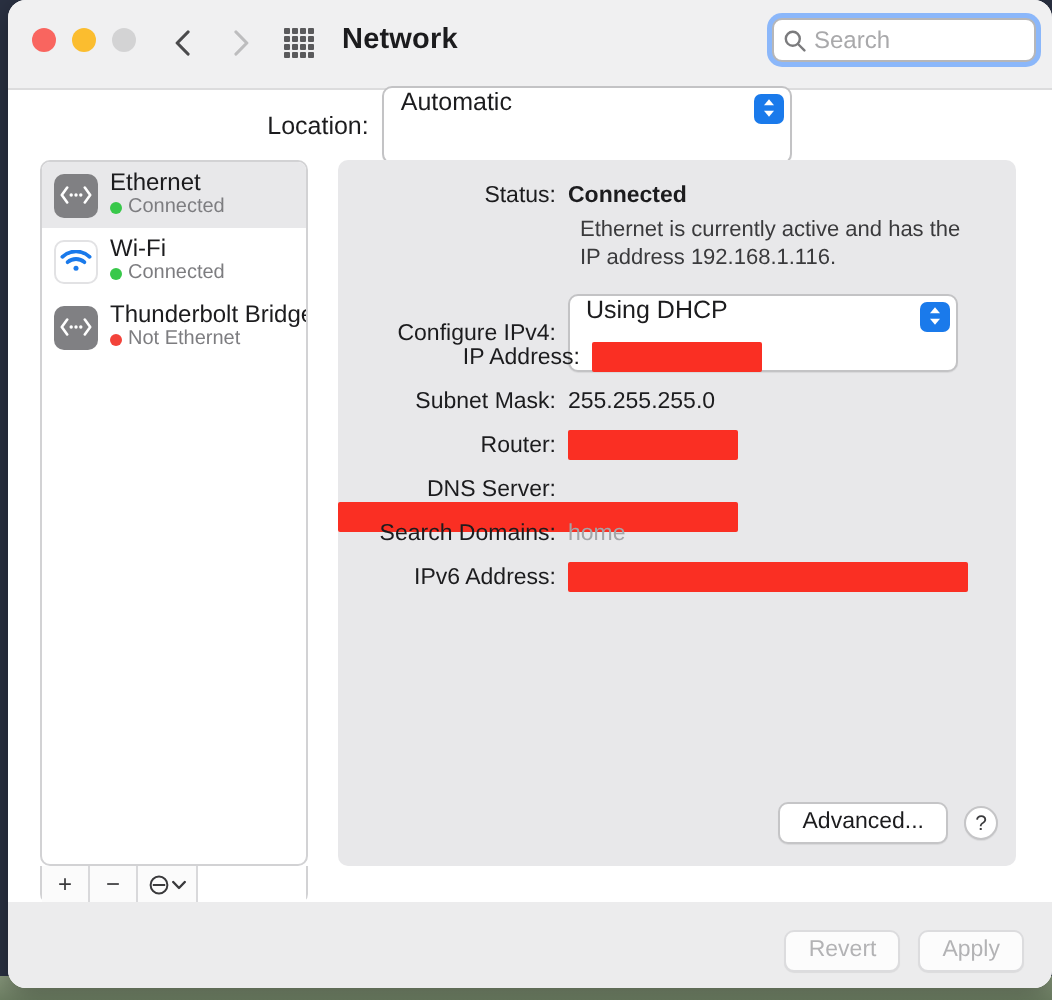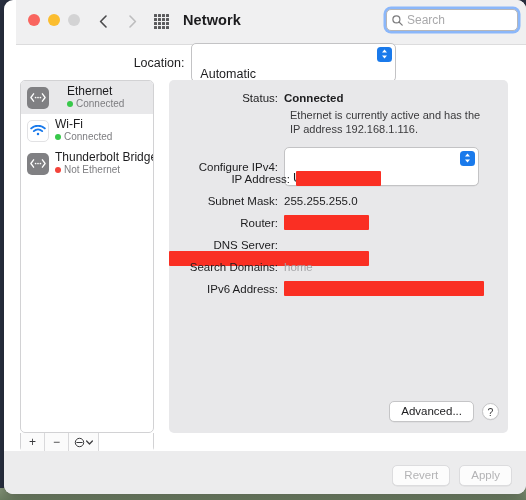--- a/index.html
+++ b/index.html
@@ -35,21 +35,20 @@
     overflow: hidden;
     box-shadow: 0 3px 14px rgba(0,0,0,0.34);
   }
 
   
   #titlebar {
     position: relative;
     height: 45px;
     background: #f0f0f1;
     border-bottom: 1px solid #dcdcdd;
-    margin-left: 12px;
   }
   .lights { position: absolute; left: 12px; top: 14px; display: flex; gap: 8px; }
   .light { width: 12px; height: 12px; border-radius: 50%; }
   .light.red    { background: #f9655f; }
   .light.yellow { background: #fbbd2f; }
   .light.gray   { background: #d3d3d4; }
 
   .navarrow {
     position: absolute; top: 12px;
     width: 18px; height: 18px;
@@ -108,21 +107,21 @@
   }
   #location-label {
     font-size: 12.5px; color: #1c1c1e; margin-right: 7px;
   }
   .popup {
     position: relative;
     background: #ffffff;
     border: 1px solid #c3c3c5;
     border-radius: 5px;
     height: 39px;
-    display: flex; align-items: flex-end;
+    display: flex; align-items: flex-start;
     box-shadow: 0 0.5px 0.5px rgba(0,0,0,0.07);
   }
   #location-popup { width: 205px; }
   .popup-value {
     font-size: 12.5px; color: #1c1c1e; padding-left: 8px;
     white-space: nowrap; overflow: hidden;
   }
   .stepper {
     position: absolute; right: 3px; top: 2.5px;
     width: 15px; height: 15px;
@@ -150,21 +149,21 @@
     border: 1px solid #d2d2d4;
     border-radius: 5px;
     overflow: hidden;
   }
   #iface-list { list-style: none; }
   .iface {
     display: flex; align-items: center;
     height: 33px; padding: 0 6px;
     cursor: default;
   }
-  .iface.selected { background: #e8e8ea; gap: 12px; }
+  .iface.selected { background: #e8e8ea; }
   .iface-icon {
     width: 22px; height: 22px; border-radius: 5px;
     flex: 0 0 22px;
     display: flex; align-items: center; justify-content: center;
     margin-right: 6px;
   }
   .iface-icon.eth { background: #808083; color: #ffffff; }
   .iface-icon.wifi { background: #ffffff; border: 1px solid #e2e2e4; color: #1a7aeb; }
   .iface-text { display: flex; flex-direction: column; justify-content: center; min-width: 0; }
   .iface-name {

